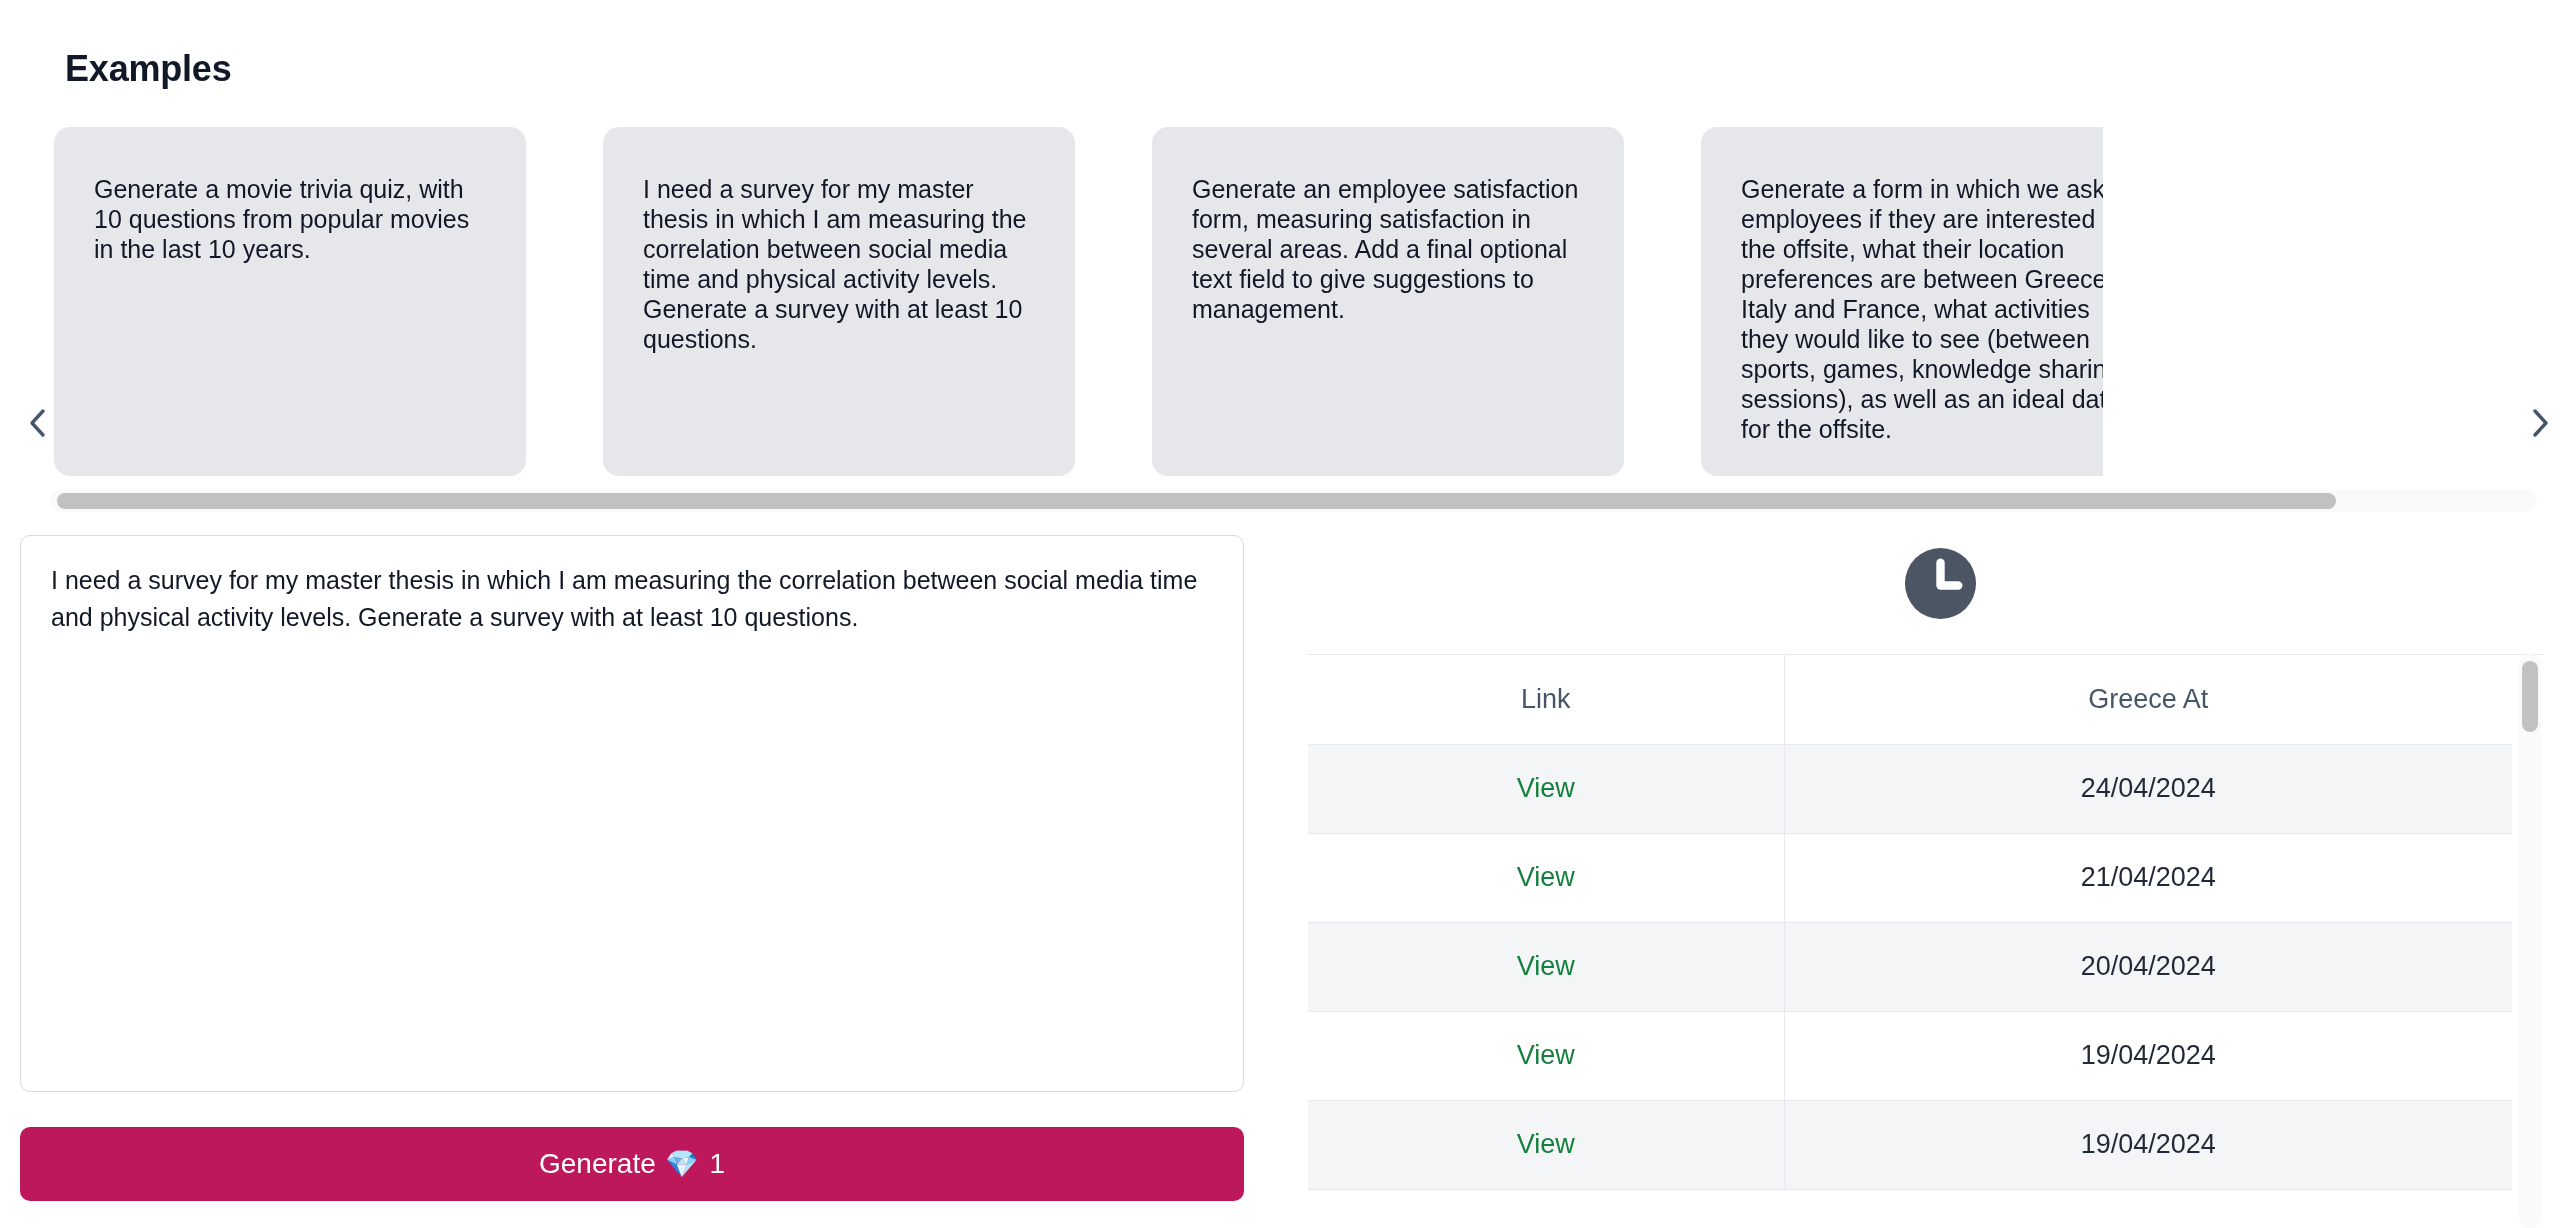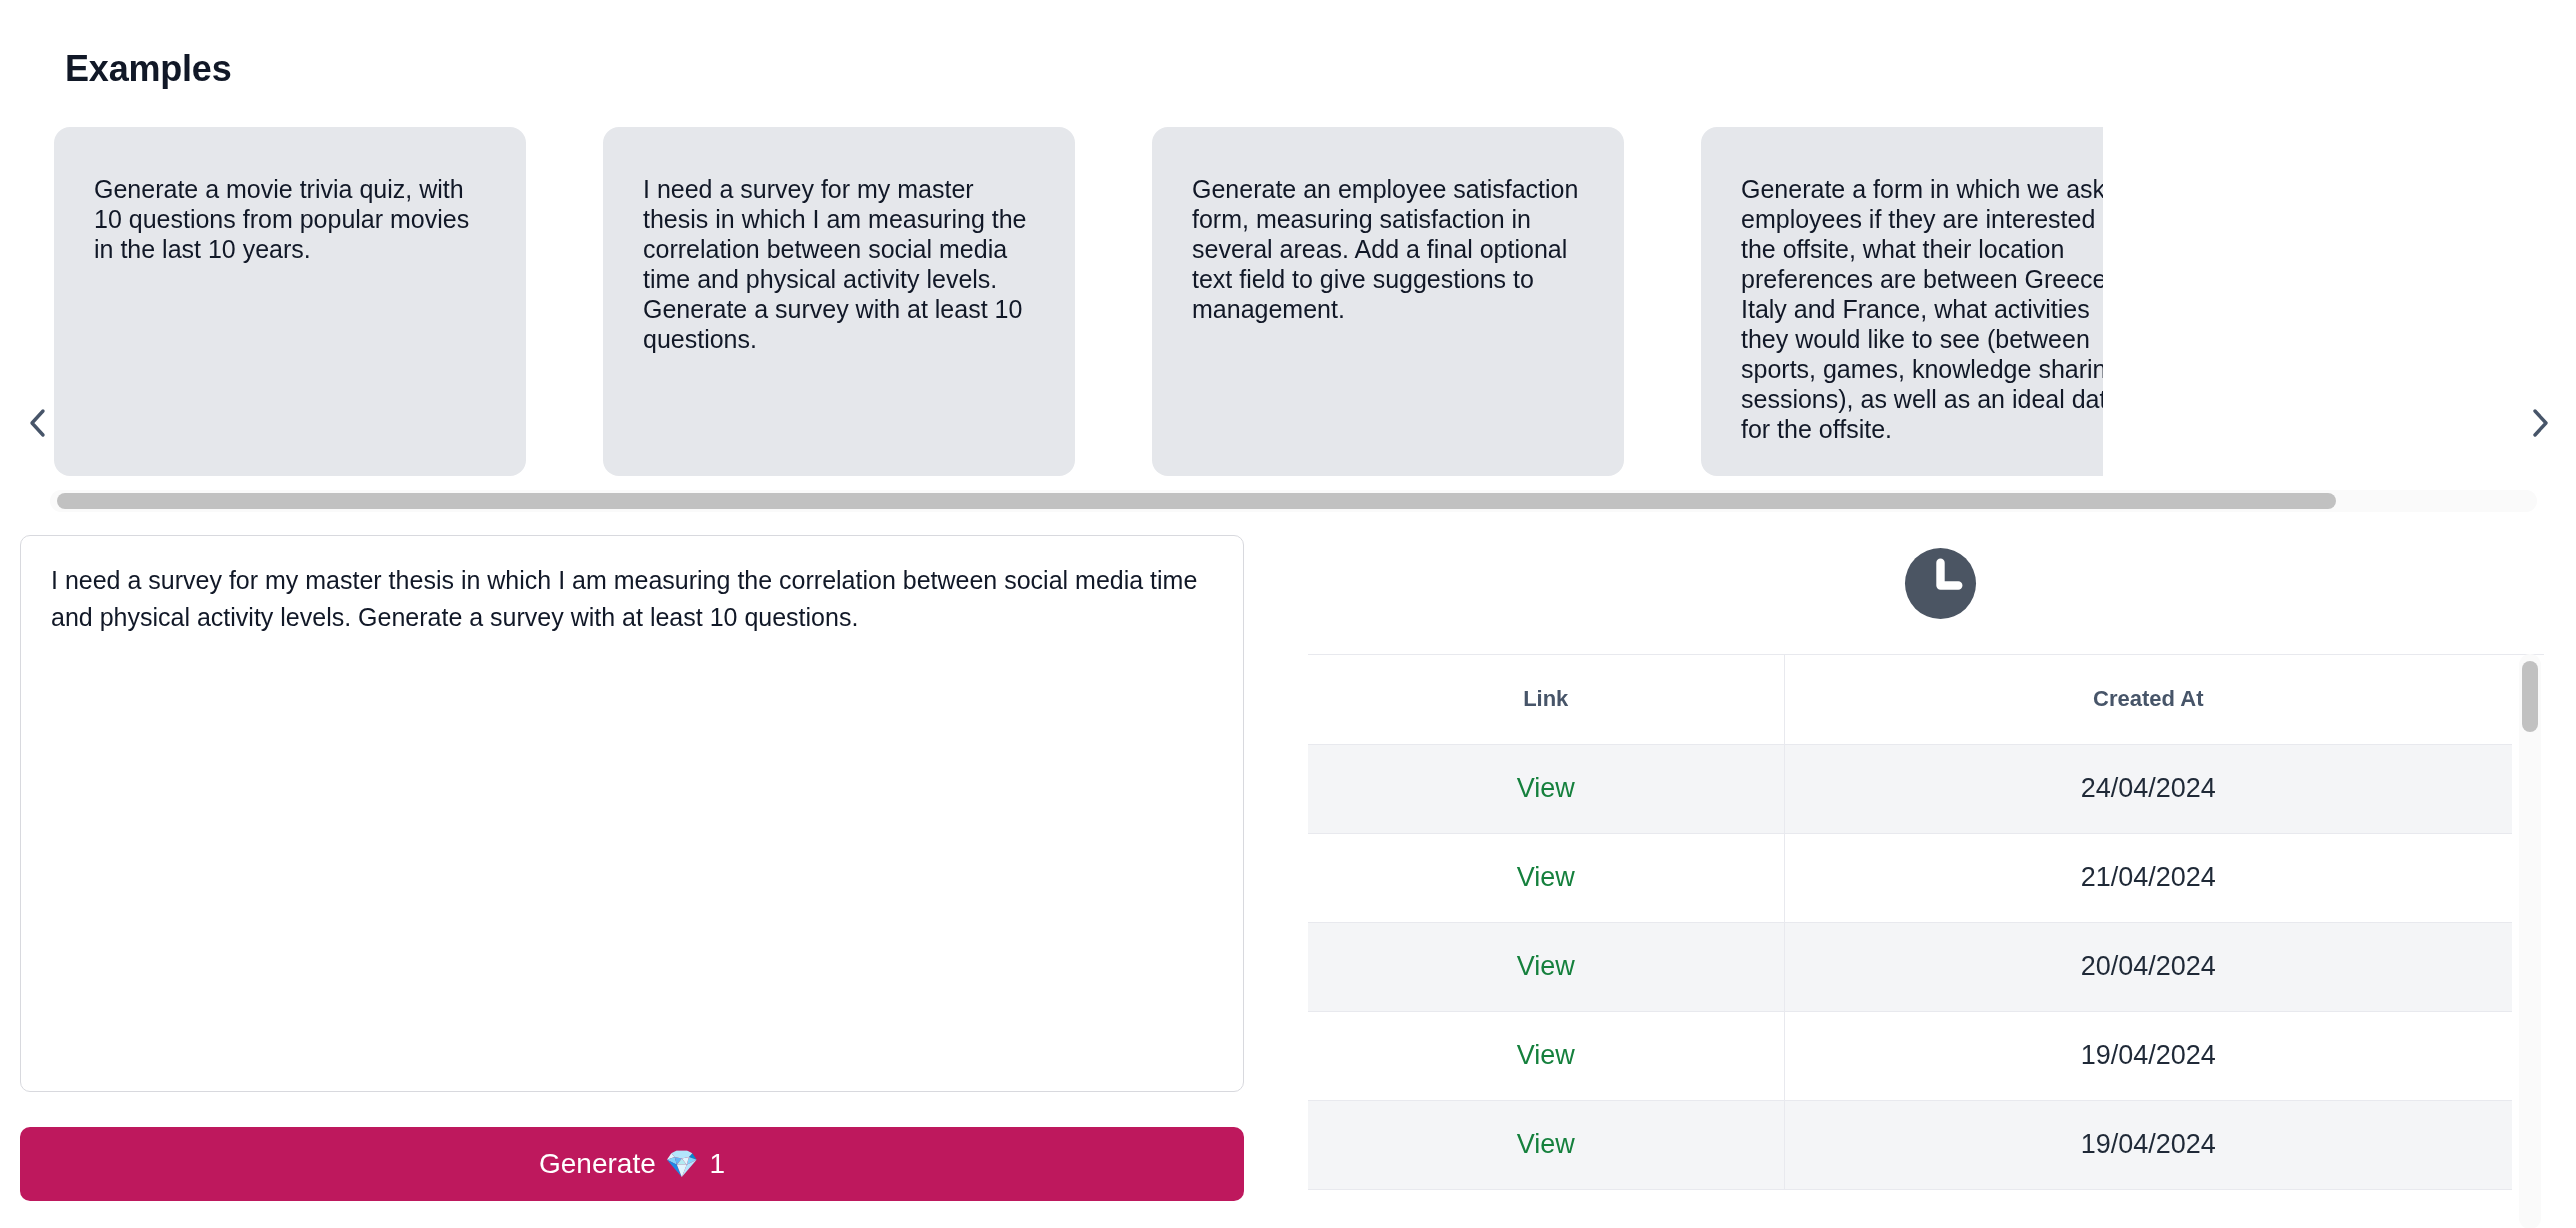--- a/index.html
+++ b/index.html
@@ -149,22 +149,22 @@
     overflow: hidden;
     border-top: 1px solid #e8e9ee;
   }
   table#history-table {
     width: 1204px;
     border-collapse: collapse;
     table-layout: fixed;
   }
   table#history-table th {
     height: 89px;
-    font-size: 22px;
-    font-weight: bold;
+    font-size: 27px;
+    font-weight: normal;
     color: #475569;
     background: #ffffff;
     border-bottom: 1px solid #e8e9ee;
     border-right: 1px solid #e8e9ee;
     text-align: center;
   }
   table#history-table th:last-child { border-right: none; }
   table#history-table td {
     height: 89px;
     font-size: 27px;
@@ -255,21 +255,21 @@
       <circle cx="39" cy="39" r="36" fill="#4b5563"></circle>
       <path d="M39 18 V41 H57" stroke="#ffffff" stroke-width="8.5" stroke-linecap="round" stroke-linejoin="round" fill="none"></path>
     </svg>
   </div>
 
   <div id="history-table-wrap">
     <table id="history-table">
       <thead>
         <tr>
           <th style="width:476px">Link</th>
-          <th style="width:728px">Created At</th>
+          <th style="width:728px">Greece At</th>
         </tr>
       </thead>
       <tbody>
         <tr>
           <td class="link-cell"><a>View</a></td>
           <td>24/04/2024</td>
         </tr>
         <tr>
           <td class="link-cell"><a>View</a></td>
           <td>21/04/2024</td>

